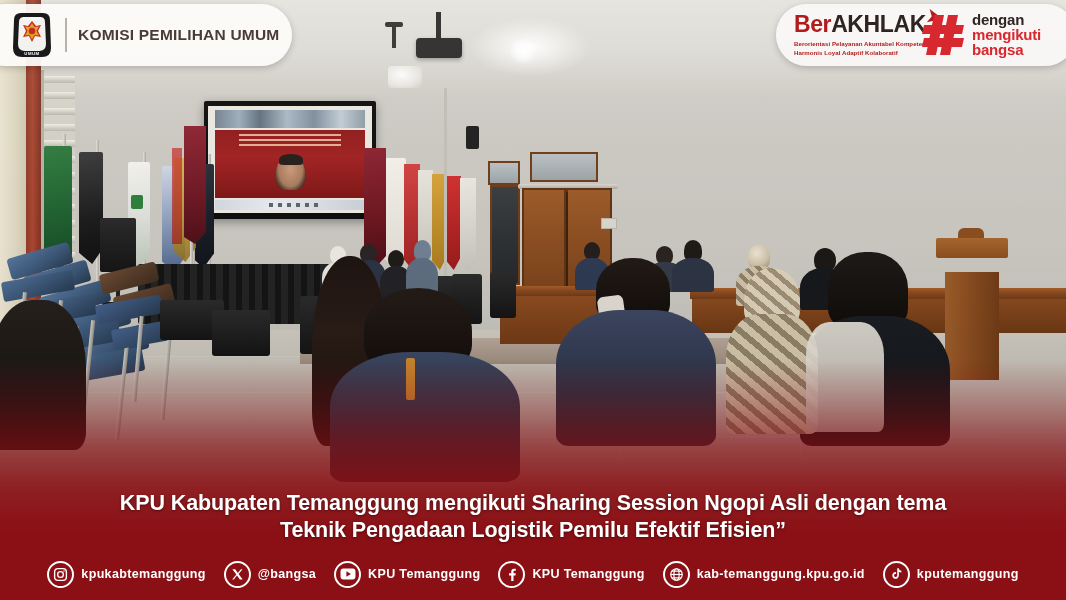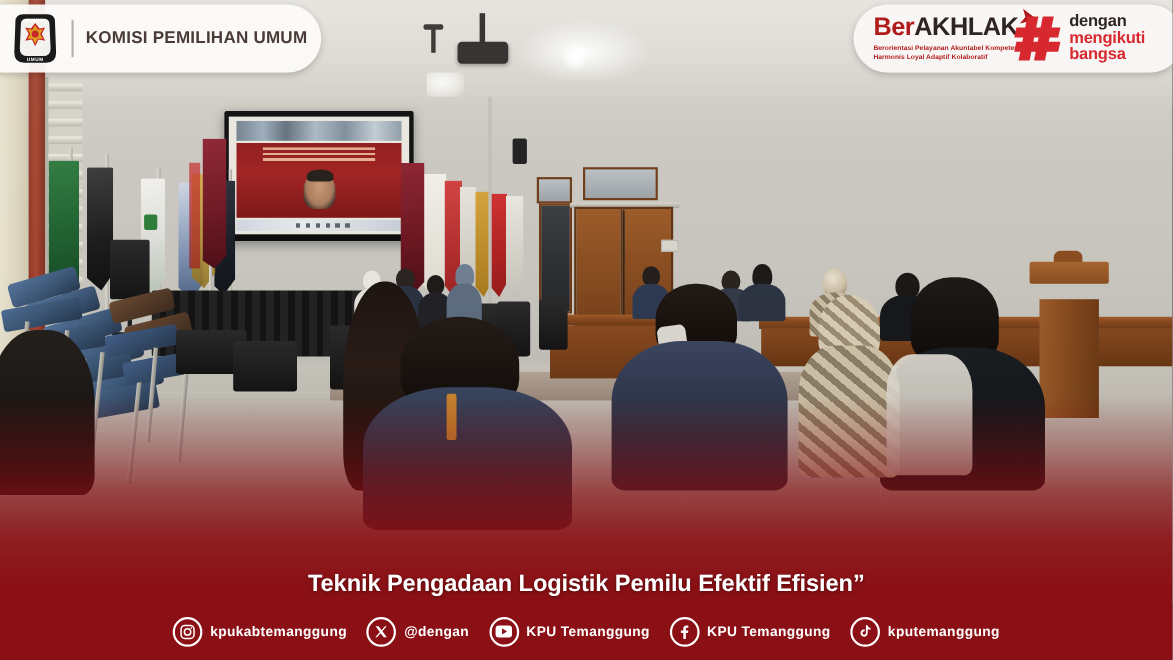--- a/index.html
+++ b/index.html
@@ -621,20 +621,21 @@
       <div style="position:absolute; left:806px; top:322px; width:78px; height:110px;
         background: linear-gradient(180deg,#e6e2d9 0%,#c9c4b8 100%); border-radius:30% 30% 8% 8%; opacity:.9;"></div>
     </div>
 
     <div class="photo-grade"></div>
   </div>
 
   <div class="red-fade"></div>
 
   <div class="caption">
+    <span class="l">KPU Kabupaten Temanggung mengikuti Sharing Session Ngopi Asli dengan tema</span>
     <span class="l">Teknik Pengadaan Logistik Pemilu Efektif Efisien”</span>
   </div>
 
   <div class="kpu-badge">
     <div class="kpu-logo">
       <svg width="48" height="50" viewBox="0 0 48 50">
         <path d="M6 10 Q6 3 13 3 L35 3 Q42 3 42 10 L43 38 Q43 47 34 47 L14 47 Q5 47 5 38 Z" fill="#1a1a1a"></path>
         <path d="M11 12 Q11 7 16 7 L32 7 Q37 7 37 12 L38 34 Q38 41 31 41 L17 41 Q10 41 10 34 Z" fill="#f4f2ee"></path>
         <path d="M24 11 L28 16 L33 15 L30 21 L33 27 L27 26 L24 32 L21 26 L15 27 L18 21 L15 15 L20 16 Z" fill="#c62828"></path>
         <path d="M24 13 L26.5 17 L31 16.5 L28.5 21 L31 25.5 L26.5 25 L24 29.5 L21.5 25 L17 25.5 L19.5 21 L17 16.5 L21.5 17 Z" fill="#e0a020"></path>
@@ -689,21 +690,21 @@
       </span>
       <span class="lbl">kpukabtemanggung</span>
     </div>
 
     <div class="social">
       <span class="ico">
         <svg width="13" height="13" viewBox="0 0 24 24">
           <path d="M2.5 2.5h5.2l5 6.6 5.6-6.6h2.9l-7.2 8.4 7.6 10.1h-5.2l-5.3-7-6 7H2.2l7.7-9z" fill="#fff"></path>
         </svg>
       </span>
-      <span class="lbl">@dengan</span>
+      <span class="lbl">@bangsa</span>
     </div>
 
     <div class="social">
       <span class="ico">
         <svg width="16" height="12" viewBox="0 0 24 18">
           <rect x="0.8" y="0.8" width="22.4" height="16.4" rx="4.4" fill="#fff"></rect>
           <polygon points="9.6,4.8 16.4,9 9.6,13.2" fill="#8b1015"></polygon>
         </svg>
       </span>
       <span class="lbl">KPU Temanggung</span>
@@ -711,20 +712,32 @@
 
     <div class="social">
       <span class="ico">
         <svg width="14" height="14" viewBox="0 0 24 24">
           <path d="M14.6 24v-9.6h3.3l.5-3.8h-3.8V8.2c0-1.1.3-1.8 1.9-1.8h2V3c-.35-.05-1.55-.15-2.95-.15-2.9 0-4.9 1.78-4.9 5.05v2.82H6.9v3.8h3.75V24z" fill="#fff"></path>
         </svg>
       </span>
       <span class="lbl">KPU Temanggung</span>
     </div>
 
+    <div class="social">
+      <span class="ico">
+        <svg width="15" height="15" viewBox="0 0 24 24" fill="none" stroke="#fff" stroke-width="1.9">
+          <circle cx="12" cy="12" r="9.2"></circle>
+          <ellipse cx="12" cy="12" rx="4.2" ry="9.2"></ellipse>
+          <line x1="2.8" y1="12" x2="21.2" y2="12"></line>
+          <line x1="4.2" y1="6.6" x2="19.8" y2="6.6"></line>
+          <line x1="4.2" y1="17.4" x2="19.8" y2="17.4"></line>
+        </svg>
+      </span>
+      <span class="lbl">kab-temanggung.kpu.go.id</span>
+    </div>
 
     <div class="social">
       <span class="ico">
         <svg width="13" height="14" viewBox="0 0 24 24">
           <path d="M16.2 1.5c.45 2.7 2.05 4.3 4.75 4.55v3.15c-1.55.15-2.95-.35-4.55-1.3v5.75c0 7.3-7.95 9.6-11.15 4.35-2.05-3.4-.8-9.35 5.9-9.6v3.3c-.5.1-1.05.2-1.55.35-1.5.5-2.35 1.45-2.1 3.1.45 3.2 6.35 4.15 5.85-2.1V1.5z" fill="#fff"></path>
         </svg>
       </span>
       <span class="lbl">kputemanggung</span>
     </div>
 

